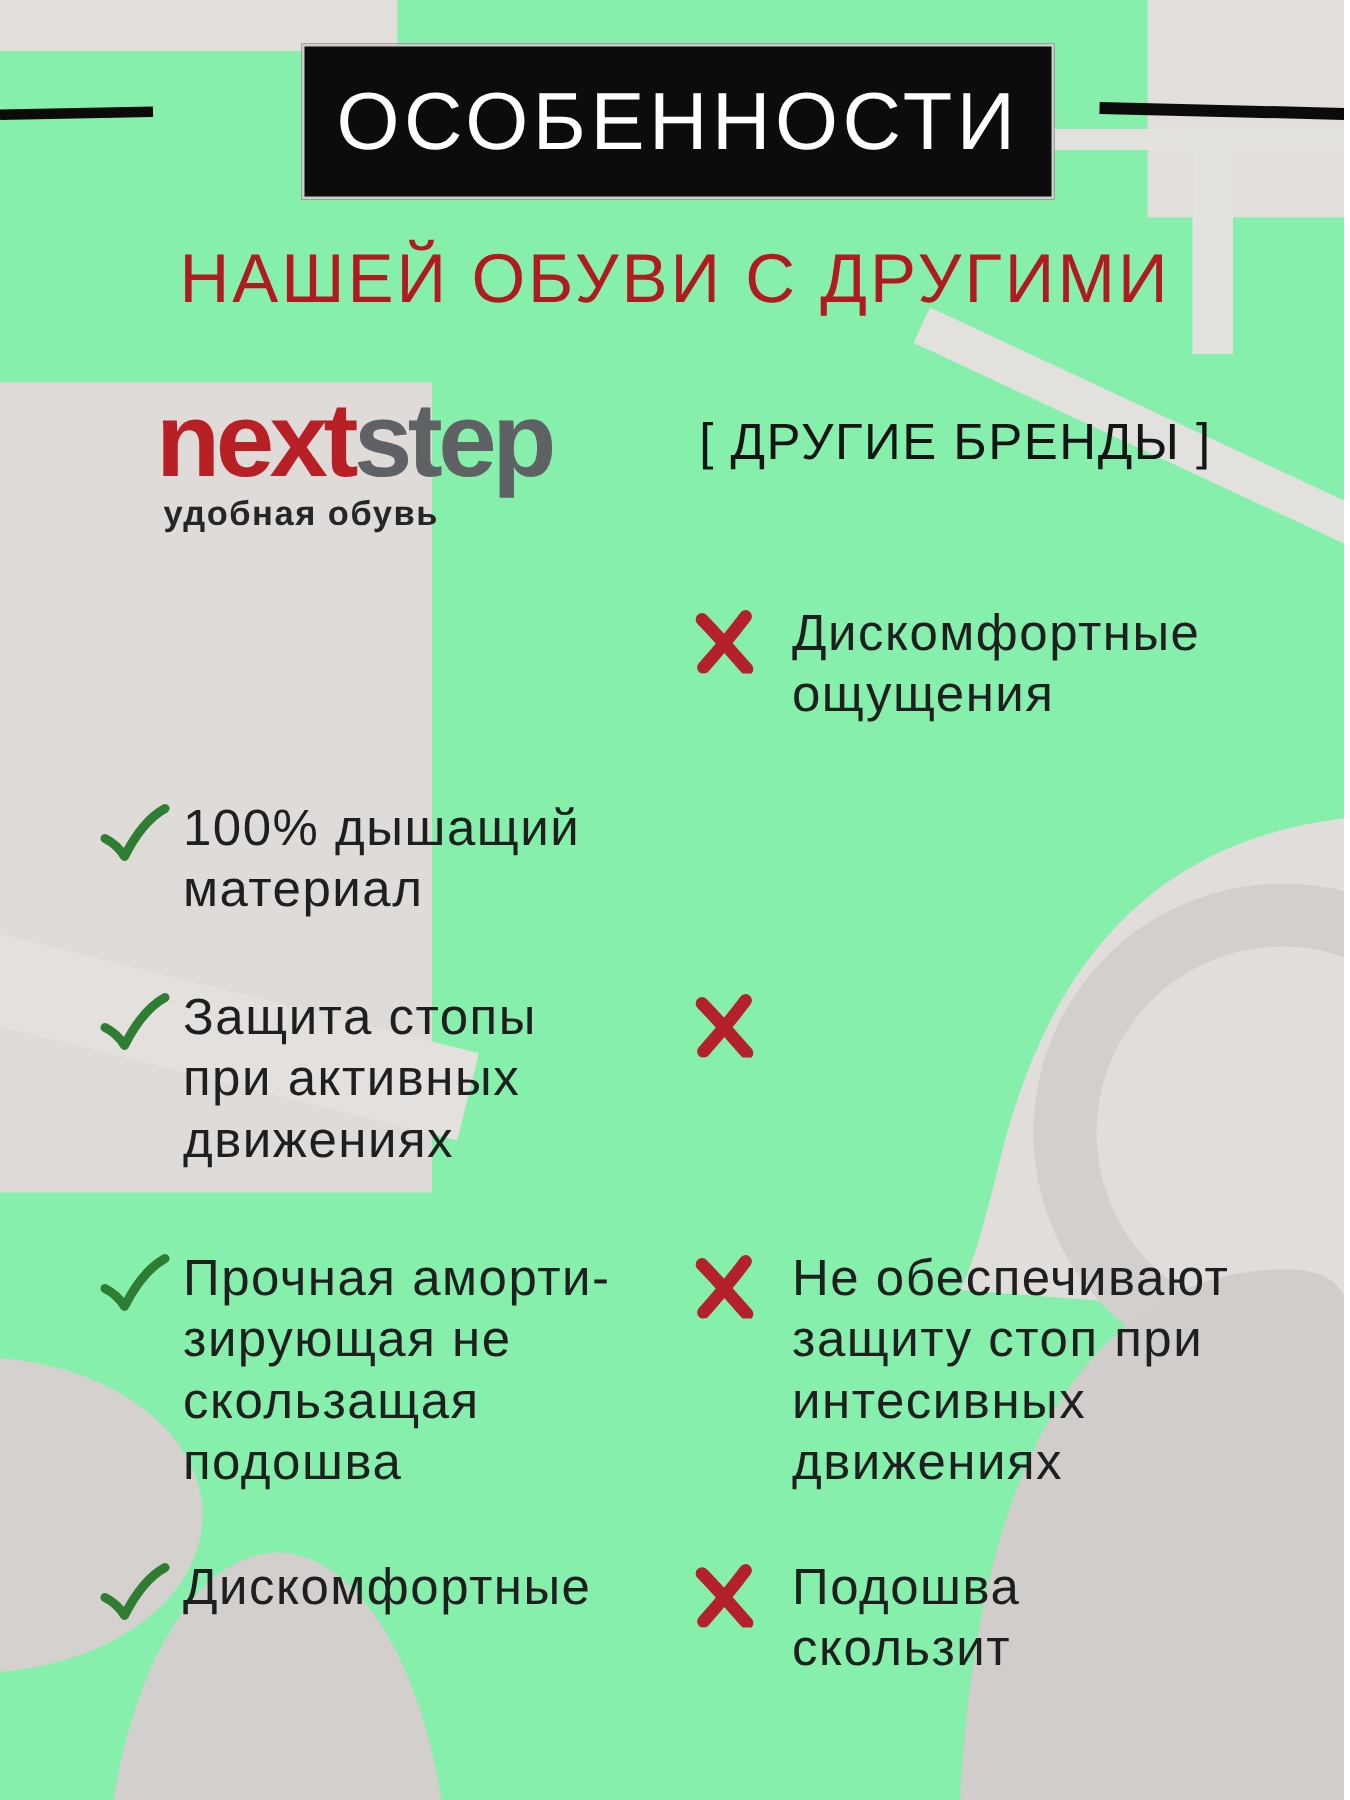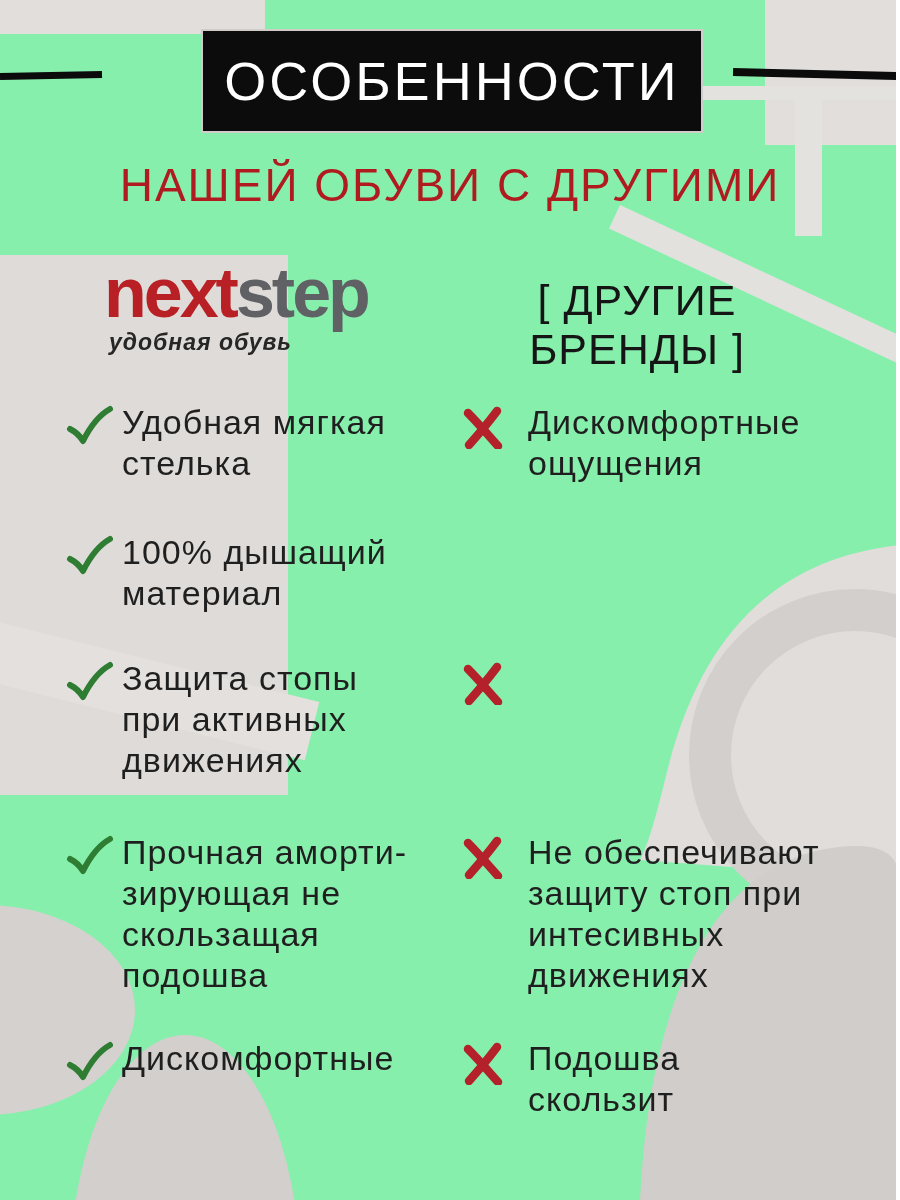--- a/index.html
+++ b/index.html
@@ -26,25 +26,25 @@
     color:#b01b20;font-size:46px;letter-spacing:2px;font-weight:400;
   }
 
   
   .logo{position:absolute;left:104px;top:258px;}
   .logo-word{font-size:70px;font-weight:700;letter-spacing:-3px;line-height:70px;}
   .logo-next{color:#b92025;}
   .logo-step{color:#606164;}
   .logo-tagline{
     margin-top:1px;margin-left:5px;
-    font-size:23px;font-weight:700;letter-spacing:1px;color:#262626;font-style:italic;
+    font-size:23px;font-weight:700;letter-spacing:1px;color:#262626;
   }
   .competitors-label{
     position:absolute;left:462px;top:276px;width:350px;text-align:center;
-    color:#151515;font-size:43px;letter-spacing:1px;font-weight:400;
+    color:#151515;font-size:34px;letter-spacing:1px;font-weight:400;
   }
 
   
   .row{position:absolute;display:flex;align-items:flex-start;}
   .row .mark{flex:0 0 auto;margin-top:3px;}
   .feature-text{
     white-space:pre-line;color:#1f1f1f;
     font-size:34px;line-height:41px;letter-spacing:1px;
   }
   .row-ours{left:66px;}
@@ -83,27 +83,20 @@
     <div class="subtitle">НАШЕЙ ОБУВИ С ДРУГИМИ</div>
 
     <div class="logo">
       <div class="logo-word">
         <span class="logo-next">next</span><span class="logo-step">step</span>
       </div>
       <div class="logo-tagline">удобная обувь</div>
     </div>
     <div class="competitors-label">[ ДРУГИЕ БРЕНДЫ ]</div>
 
-    <div class="row row-ours" style="top:402px">
-      <svg class="mark" width="48" height="44" viewBox="0 0 48 44">
-        <path d="M4 24 C10 27 14 31 17 36 C25 20 35 9 44 4" fill="none" stroke="#2e7d33" stroke-width="6" stroke-linecap="round" stroke-linejoin="round"></path>
-      </svg>
-      <div class="feature-text">Удобная мягкая
-стелька</div>
-    </div>
     <div class="row row-ours" style="top:532px">
       <svg class="mark" width="48" height="44" viewBox="0 0 48 44">
         <path d="M4 24 C10 27 14 31 17 36 C25 20 35 9 44 4" fill="none" stroke="#2e7d33" stroke-width="6" stroke-linecap="round" stroke-linejoin="round"></path>
       </svg>
       <div class="feature-text">100% дышащий
 материал</div>
     </div>
     <div class="row row-ours" style="top:658px">
       <svg class="mark" width="48" height="44" viewBox="0 0 48 44">
         <path d="M4 24 C10 27 14 31 17 36 C25 20 35 9 44 4" fill="none" stroke="#2e7d33" stroke-width="6" stroke-linecap="round" stroke-linejoin="round"></path>

